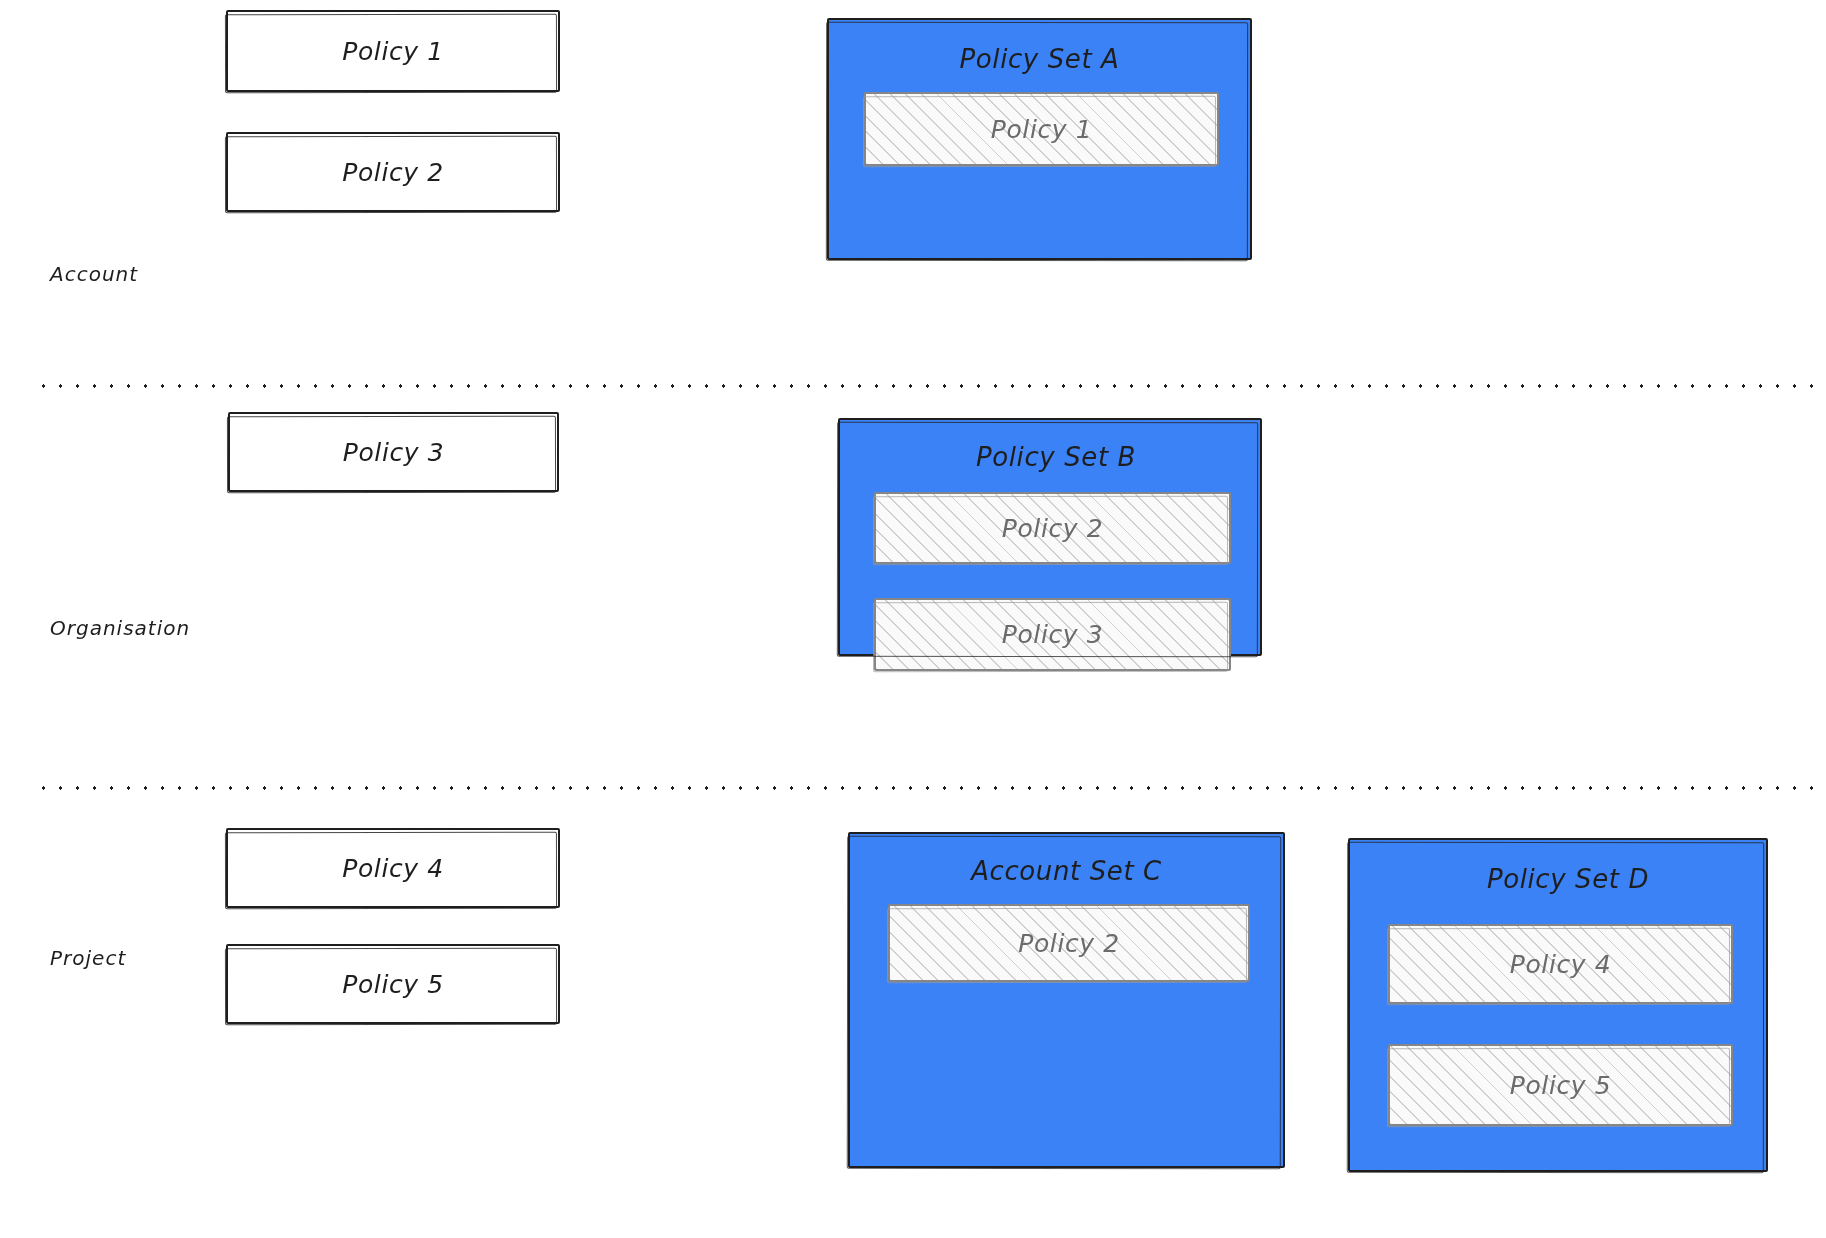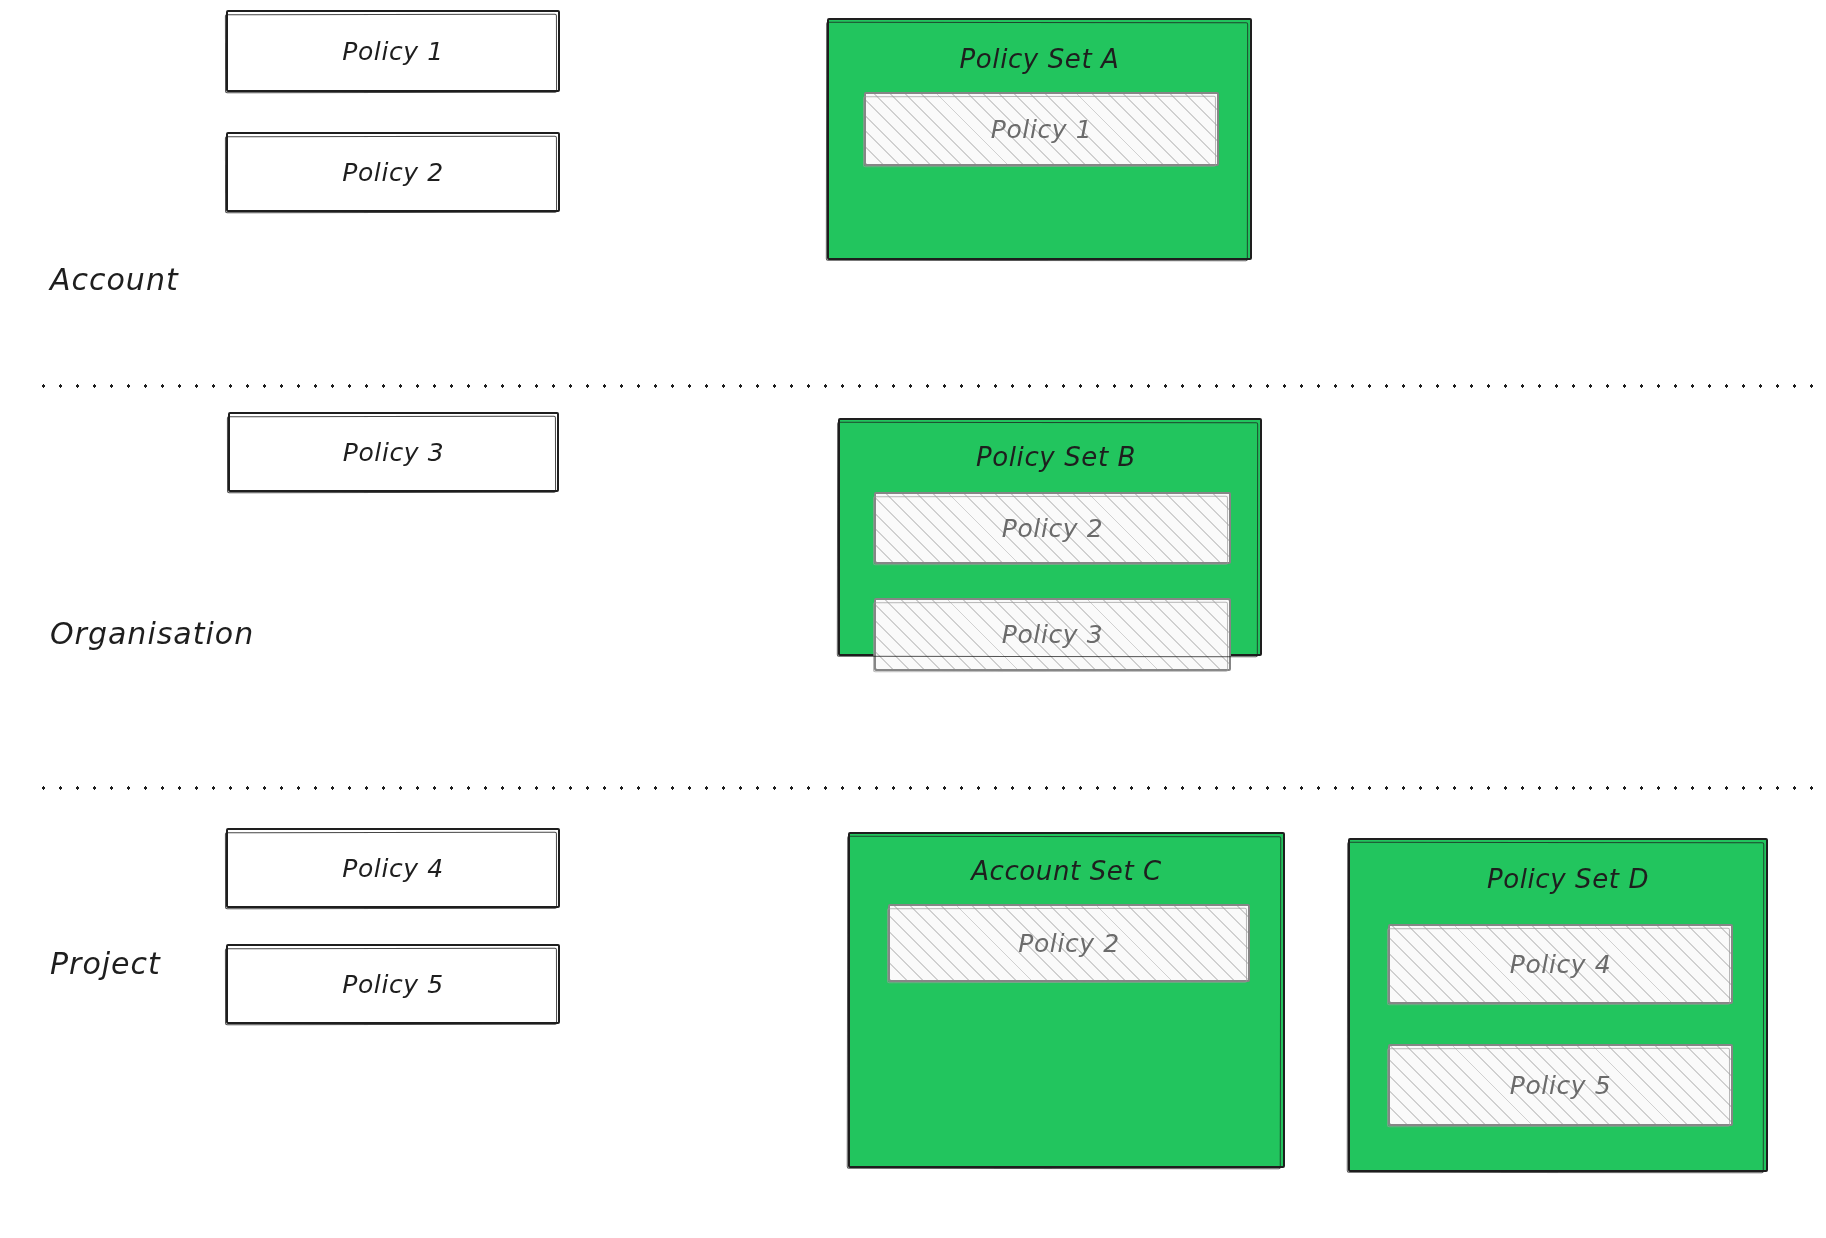--- a/index.html
+++ b/index.html
@@ -25,21 +25,21 @@
     font-family: "DejaVu Sans", sans-serif;
     font-weight: 400;
     letter-spacing: 0.6px;
     color: #1e1e1e;
     white-space: nowrap;
   }
 
   
   .tier-label {
     position: absolute;
-    font-size: 30px;
+    font-size: 20px;
     color: #1e1e1e;
     font-style: italic;
     letter-spacing: 1px;
   }
 
   
   .divider {
     position: absolute;
     left: 35px;
     width: 1791px;
@@ -79,21 +79,21 @@
     position: relative;
     z-index: 2;
     font-size: 25px;
     color: #1e1e1e;
     font-style: italic;
   }
 
   
   .policy-set {
     position: absolute;
-    background: #22c55e;
+    background: #3b82f6;
     border: 2.6px solid #1e1e1e;
     border-radius: 2px;
     box-sizing: border-box;
   }
   .policy-set::after {
     content: "";
     position: absolute;
     left: -3px;
     top: 2px;
     right: 2px;

